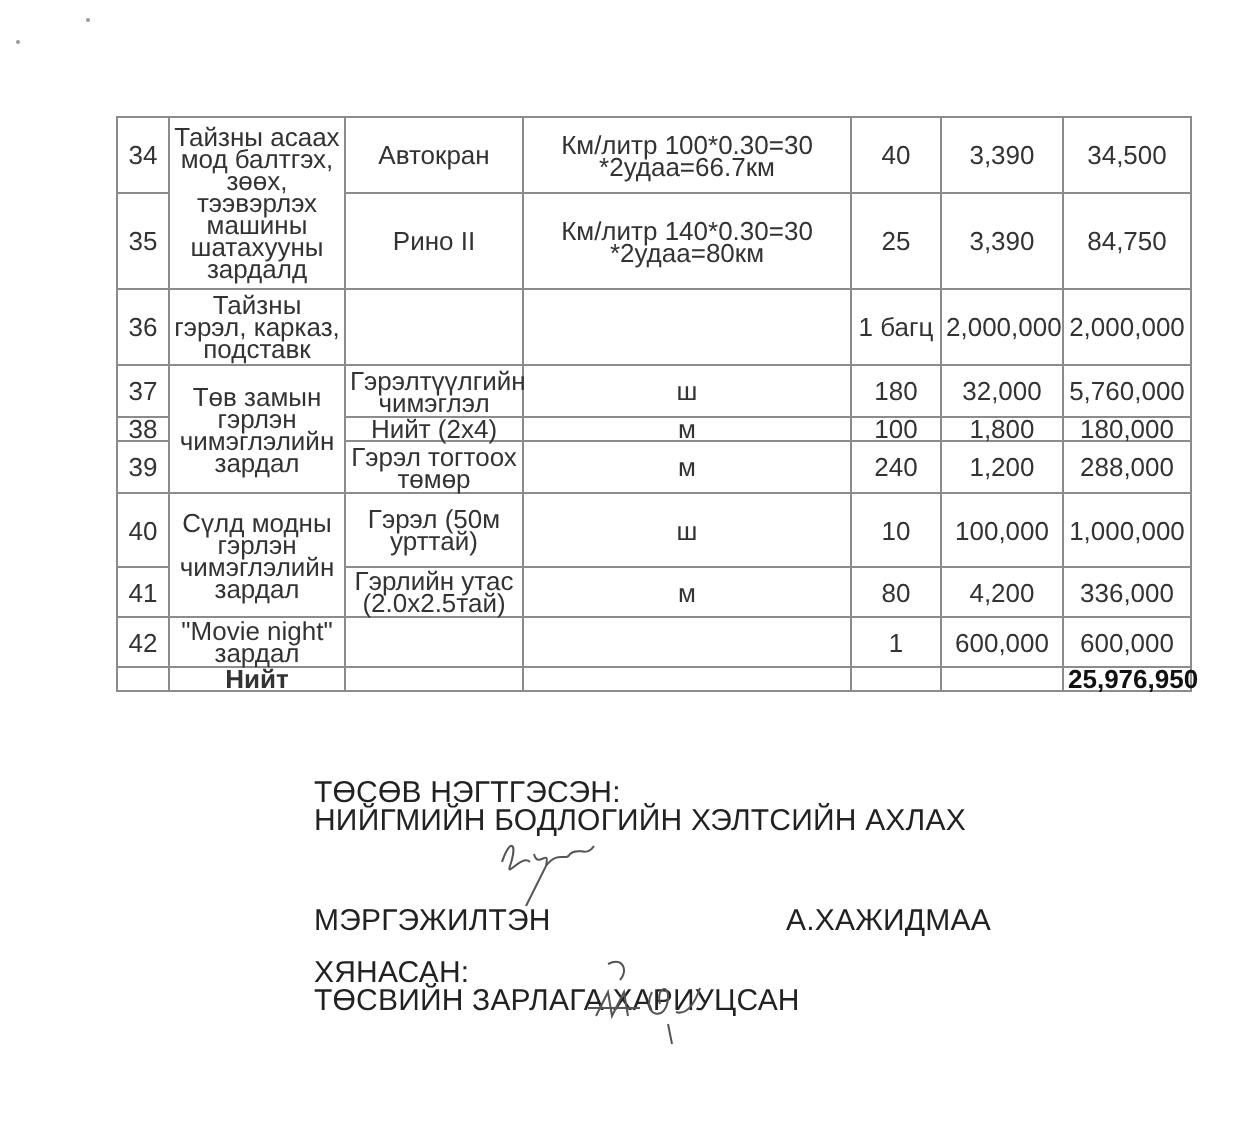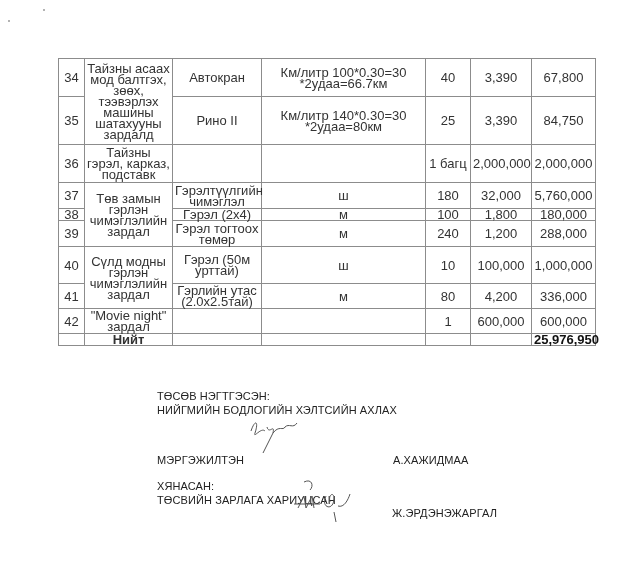--- a/index.html
+++ b/index.html
@@ -13,21 +13,21 @@
     border-collapse:collapse; table-layout:fixed;
     font-size:13px; line-height:11px;
   }
   table.budget td {
     border:1px solid #8c8c8c; text-align:center; vertical-align:middle;
     padding:0 2px; color:#333;
   }
   .num { text-align:center; }
   .bold { font-weight:bold; }
   .sig-block {
-    position:absolute; left:157px; font-size:11px; line-height:13.5px; color:#222;
+    position:absolute; left:157px; font-size:15px; line-height:13.5px; color:#222;
     letter-spacing:0.1px;
   }
   .sig-line { white-space:nowrap; position:relative; }
   .sig-name { position:absolute;text-align:center; }
   .scribble { position:absolute; pointer-events:none; }
 </style>
 </head>
 <body>
 
 <div class="dot" style="left:43px;top:9px;"></div>
@@ -44,21 +44,21 @@
       <col style="width:64px">
   </colgroup>
   <tbody>
       <tr style="height:38px">
     <td>34</td>
     <td rowspan="2">Тайзны асаах мод балтгэх, зөөх, тээвэрлэх машины шатахууны зардалд</td>
     <td>Автокран</td>
     <td>Км/литр 100*0.30=30 *2удаа=66.7км</td>
     <td class="num">40</td>
     <td class="num">3,390</td>
-    <td class="num">67,800</td>
+    <td class="num">34,500</td>
   </tr>
   <tr style="height:48px">
     <td>35</td>
     <td>Рино II</td>
     <td>Км/литр 140*0.30=30 *2удаа=80км</td>
     <td class="num">25</td>
     <td class="num">3,390</td>
     <td class="num">84,750</td>
   </tr>
   <tr style="height:38px">
@@ -74,21 +74,21 @@
     <td>37</td>
     <td rowspan="3">Төв замын гэрлэн чимэглэлийн зардал</td>
     <td>Гэрэлтүүлгийн чимэглэл</td>
     <td>ш</td>
     <td class="num">180</td>
     <td class="num">32,000</td>
     <td class="num">5,760,000</td>
   </tr>
   <tr style="height:11px">
     <td>38</td>
-    <td>Гэрэл (2х4)</td>
+    <td>Нийт (2х4)</td>
     <td>м</td>
     <td class="num">100</td>
     <td class="num">1,800</td>
     <td class="num">180,000</td>
   </tr>
   <tr style="height:26px">
     <td>39</td>
     <td>Гэрэл тогтоох төмөр</td>
     <td>м</td>
     <td class="num">240</td>
@@ -143,19 +143,18 @@
 </div>
 
 <svg class="scribble" style="left:245px;top:415px;" width="60" height="40">
   <path d="M6,16 C10,4 14,6 10,18 C8,24 16,12 20,16 M22,12 C24,20 30,8 28,18 C34,10 38,16 40,12 C44,8 48,14 52,8 M28,18 L18,38" stroke="#555" stroke-width="1" fill="none"></path>
 </svg>
 
 <div class="sig-block" style="top:480px;">
   <div class="sig-line">ХЯНАСАН:</div>
   <div class="sig-line">ТӨСВИЙН ЗАРЛАГА ХАРИУЦСАН</div>
   <div class="sig-line" style="width:420px;">
-    <span class="sig-name" style="left:235px;top:0;">Ж.ЭРДЭНЭЖАРГАЛ</span>
   </div>
 </div>
 
 <svg class="scribble" style="left:290px;top:478px;" width="90" height="44">
   <path d="M8,30 L14,18 L16,30 L22,18 L24,30 M4,26 L30,26 M36,18 C30,30 44,34 44,20 C44,14 38,16 40,24 M48,28 C54,30 58,22 60,16 M44,34 L46,44 M14,4 C22,0 24,8 20,12" stroke="#555" stroke-width="1" fill="none"></path>
 </svg>
 
 </body></html>

